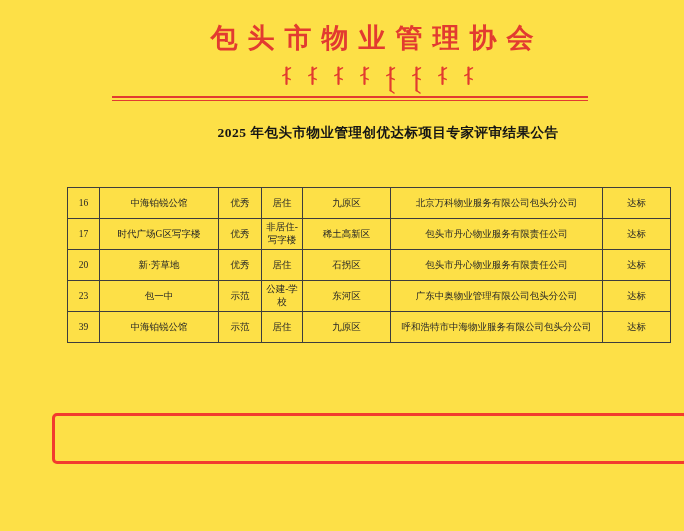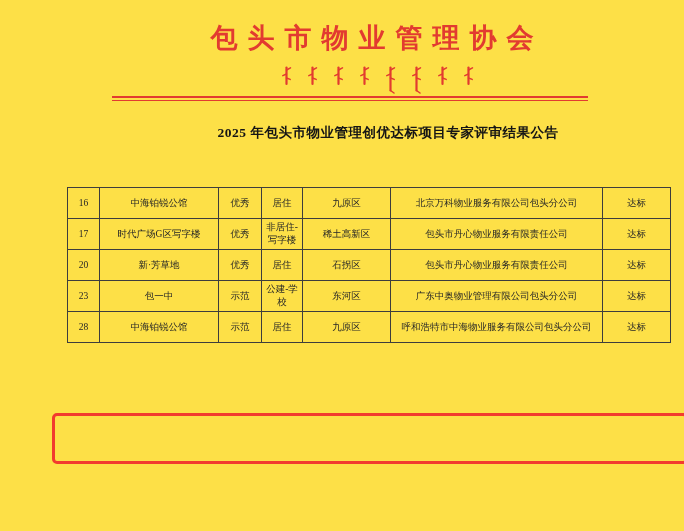--- a/index.html
+++ b/index.html
@@ -201,21 +201,21 @@
           <tr class="tall">
     <td>23</td>
     <td>包一中</td>
     <td>示范</td>
     <td>公建-学校</td>
     <td>东河区</td>
     <td>广东中奥物业管理有限公司包头分公司</td>
     <td>达标</td>
   </tr>
           <tr>
-    <td>28</td>
+    <td>39</td>
     <td>中海铂锐公馆</td>
     <td>示范</td>
     <td>居住</td>
     <td>九原区</td>
     <td>呼和浩特市中海物业服务有限公司包头分公司</td>
     <td>达标</td>
   </tr>
         </tbody>
     </table>
     <div class="highlight-box" style="top: 225.5px; height: 51px;"></div>

